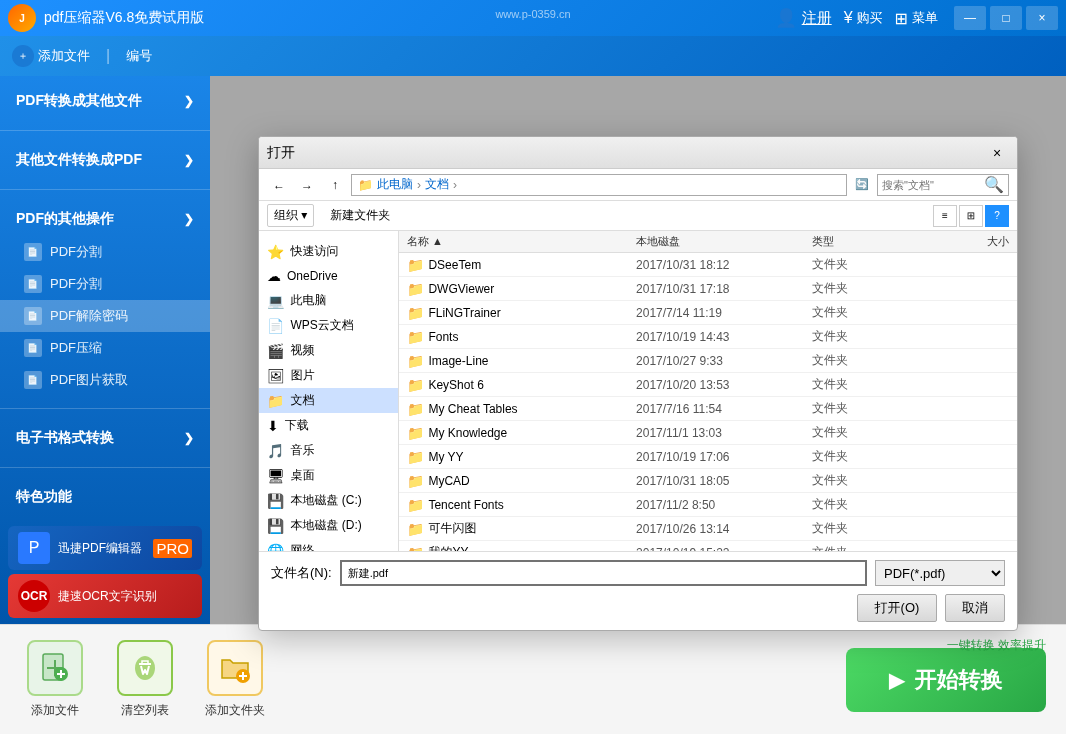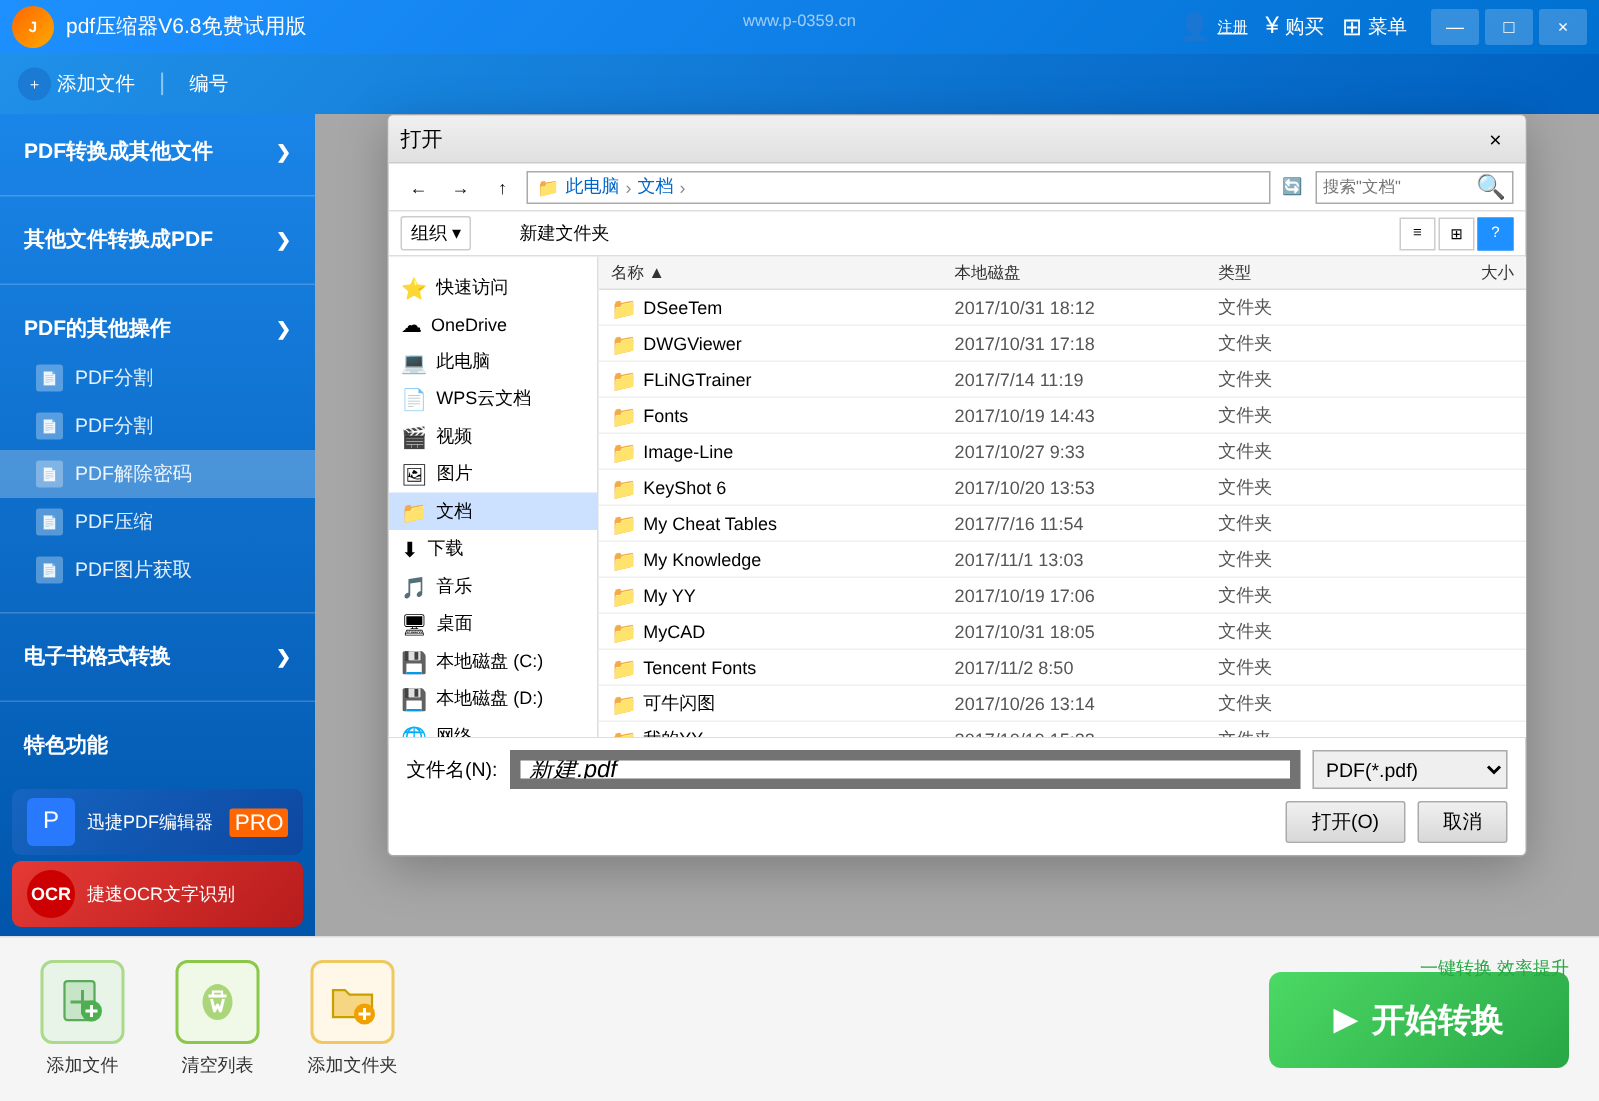--- a/index.html
+++ b/index.html
@@ -178,20 +178,21 @@
 
     
     .dialog-overlay {
       position: absolute;
       top: 0; left: 0; right: 0; bottom: 0;
       background: rgba(0,0,0,0.3);
       display: flex;
       align-items: flex-start;
       justify-content: center;
       z-index: 100;
+      padding-top: 60px;
     }
     .dialog {
       background: white;
       border: 1px solid #aaa;
       border-radius: 4px;
       width: 760px;
       box-shadow: 0 8px 32px rgba(0,0,0,0.25);
       overflow: hidden;
     }
     .dialog-titlebar {
@@ -249,21 +250,21 @@
     }
     .dialog-refresh-btn {
       width: 22px; height: 22px;
       background: none; border: none; cursor: pointer;
       font-size: 11px; display: flex; align-items: center; justify-content: center;
     }
 
     
     .dialog-actionbar {
       display: flex; align-items: center;
-      padding: 4px 8px; gap: 24px;
+      padding: 4px 8px; gap: 8px;
       border-bottom: 1px solid #ddd;
       height: 30px;
     }
     .dialog-org-btn {
       display: flex; align-items: center; gap: 2px;
       font-size: 12px; cursor: pointer;
       background: none; border: none;
       padding: 2px 6px;
       border: 1px solid #ccc;
       border-radius: 2px;
@@ -347,25 +348,24 @@
       padding: 8px 12px;
     }
     .dialog-filename-row {
       display: flex; align-items: center; gap: 8px;
       margin-bottom: 8px;
     }
     .dialog-filename-label { font-size: 13px; white-space: nowrap; }
     .dialog-filename-input {
       flex: 1;
       height: 26px;
-      border: 7px solid #737373;
+      border: 2px solid #737373;
       padding: 0 6px;
-      font-size: 16px;
+      font-size: 11px;
       outline: none;
-      font-style: italic;
     }
     .dialog-filetype-select {
       height: 26px;
       border: 1px solid #aaa;
       font-size: 13px;
       padding: 0 4px;
       min-width: 130px;
       outline: none;
     }
     .dialog-buttons-row {
@@ -394,21 +394,21 @@
 </head>
 <body>
 
 <div class="title-bar">
   <div class="title-bar-logo">J</div>
   <span class="title-bar-text">pdf压缩器V6.8免费试用版</span>
   <div class="title-bar-watermark">www.p-0359.cn</div>
   <div class="header-inline-actions" style="display:flex;gap:12px;margin-right:16px;align-items:center;">
     <div style="display:flex;align-items:center;gap:4px;cursor:pointer;">
       <span style="font-size:18px;">👤</span>
-      <span style="font-size:10px;color:white;text-decoration:underline;">注册</span>
+      <span style="font-size:15px;color:white;text-decoration:underline;">注册</span>
     </div>
     <div style="display:flex;align-items:center;gap:4px;cursor:pointer;">
       <span style="font-size:16px;">¥</span>
       <span style="font-size:13px;color:white;">购买</span>
     </div>
     <div style="display:flex;align-items:center;gap:4px;cursor:pointer;">
       <span style="font-size:16px;">⊞</span>
       <span style="font-size:13px;color:white;">菜单</span>
     </div>
   </div>

